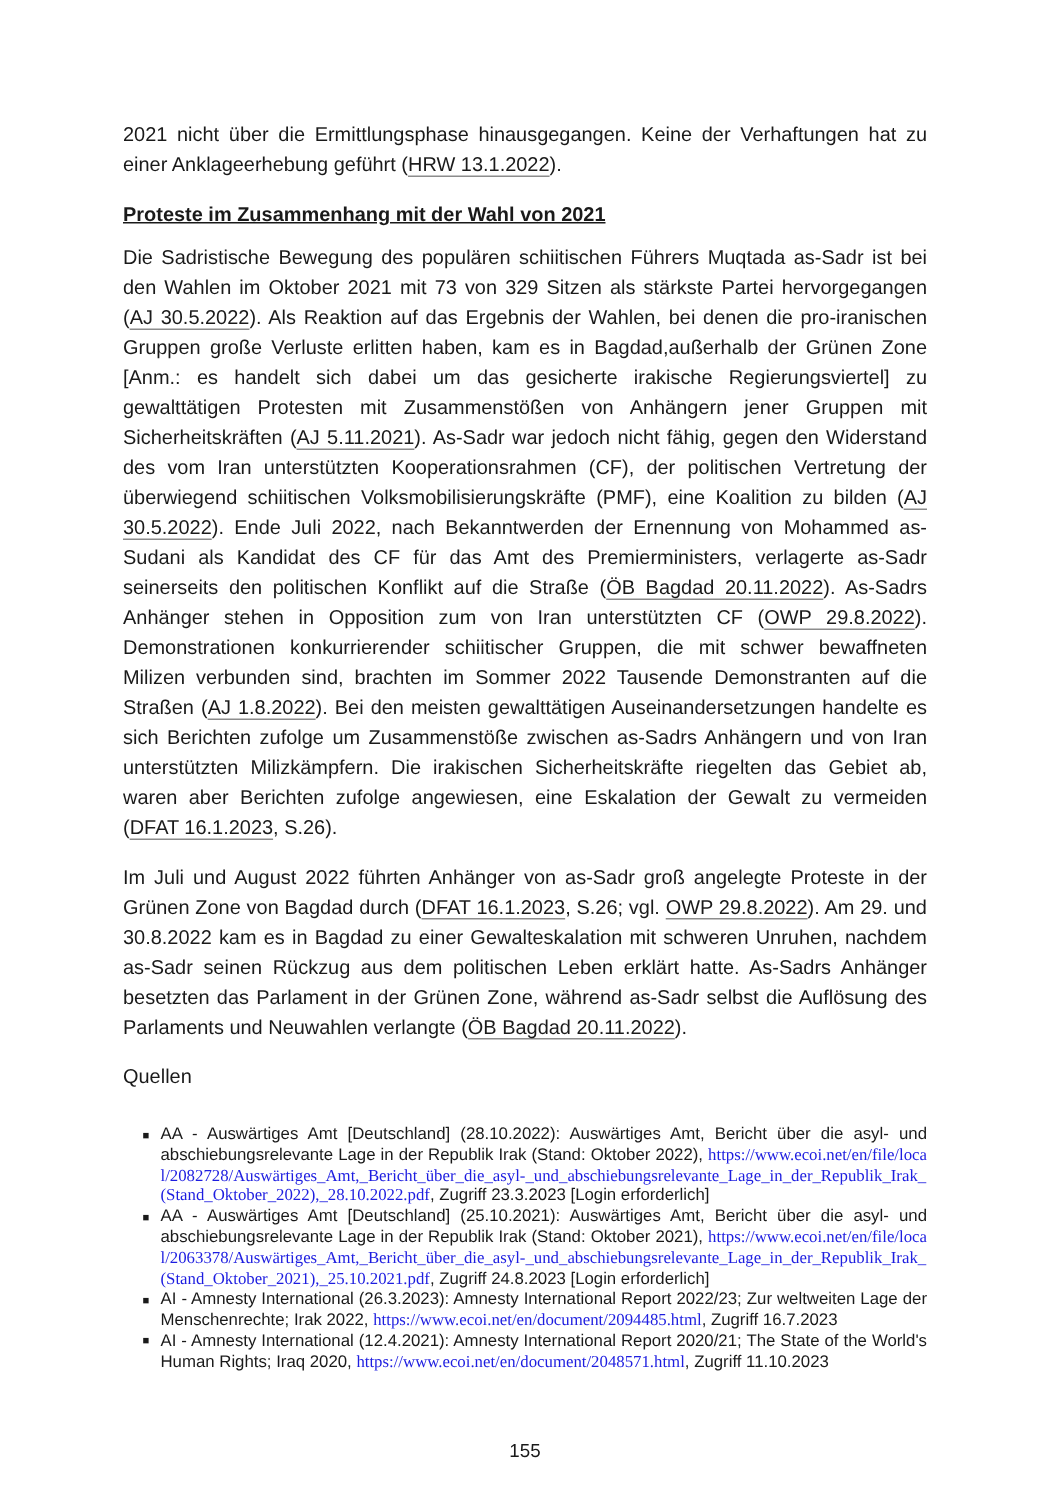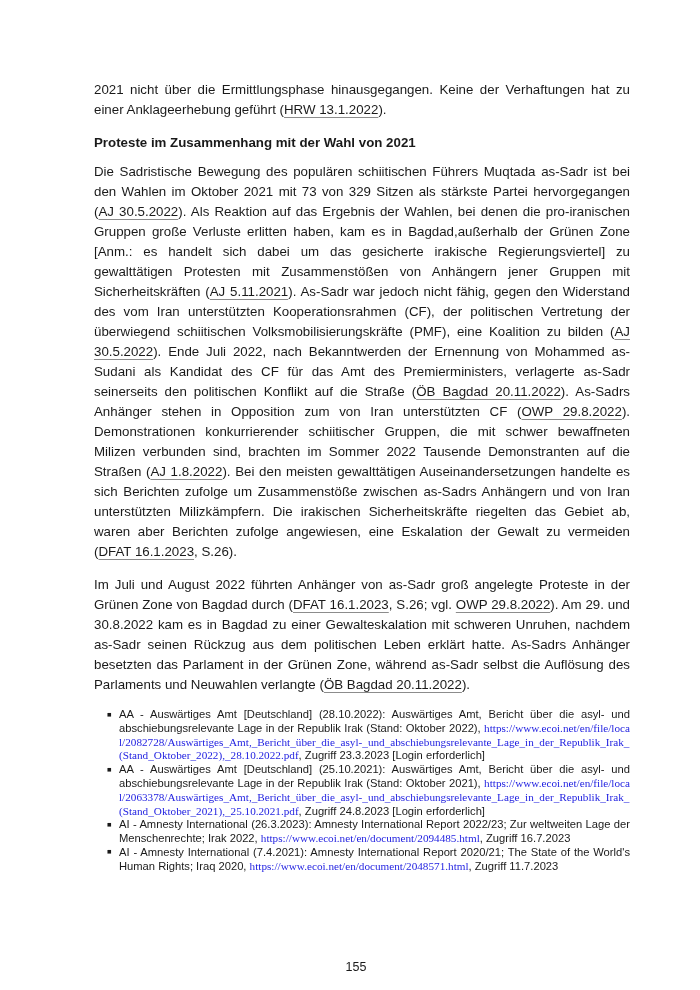--- a/index.html
+++ b/index.html
@@ -4,39 +4,40 @@
 <style>
   html, body { margin: 0; padding: 0; }
   body {
     width: 700px; height: 990px;
     background: #ffffff;
     font-family: "Liberation Sans", "DejaVu Sans", sans-serif;
     color: var(--text-color, #1a1a1a);
     position: relative;
     overflow: hidden;
   }
-  .page { position: absolute; inset: 0; margin-left: 12px; }
+  .page { position: absolute; inset: 0; }
   .content {
     position: absolute;
     left: 82px; top: 80px;
     width: 536px;
   }
   p.body {
     font-size: 13.3px;
     line-height: 20px;
     text-align: justify;
     margin: 0 0 13px 0;
     color: var(--text-color, #1a1a1a);
   }
   h2.heading {
     font-size: 13.3px;
     line-height: 20px;
     font-weight: bold;
     margin: 0 0 9px 0;
     color: var(--text-color, #1a1a1a);
+    text-decoration: underline;
   }
   p.quellen {
     font-size: 13.3px;
     line-height: 20px;
     margin: 2px 0 22px 0;
   }
   ul.sources {
     list-style: none;
     margin: 0;
     padding: 0 0 0 13px;
@@ -85,35 +86,36 @@
   <main class="content">
 
     <p class="body"><span class="seg-plain">2021 nicht über die Ermittlungsphase hinausgegangen. Keine der Verhaftungen hat zu einer Anklageerhebung geführt (</span><span class="seg-cite">HRW 13.1.2022</span><span class="seg-plain">).</span></p>
 
     <h2 class="heading">Proteste im Zusammenhang mit der Wahl von 2021</h2>
 
     <p class="body"><span class="seg-plain">Die Sadristische Bewegung des populären schiitischen Führers Muqtada as-Sadr ist bei den Wahlen im Oktober 2021 mit 73 von 329 Sitzen als stärkste Partei hervorgegangen (</span><span class="seg-cite">AJ 30.5.2022</span><span class="seg-plain">). Als Reaktion auf das Ergebnis der Wahlen, bei denen die pro-iranischen Gruppen große Verluste erlitten haben, kam es in Bagdad,außerhalb der Grünen Zone [Anm.: es handelt sich dabei um das gesicherte irakische Regierungsviertel] zu gewalttätigen Protesten mit Zusammenstößen von Anhängern jener Gruppen mit Sicherheitskräften (</span><span class="seg-cite">AJ 5.11.2021</span><span class="seg-plain">). As-Sadr war jedoch nicht fähig, gegen den Widerstand des vom Iran unterstützten Kooperationsrahmen (CF), der politischen Vertretung der überwiegend schiitischen Volksmobilisierungskräfte (PMF), eine Koalition zu bilden (</span><span class="seg-cite">AJ 30.5.2022</span><span class="seg-plain">). Ende Juli 2022, nach Bekanntwerden der Ernennung von Mohammed as-Sudani als Kandidat des CF für das Amt des Premierministers, verlagerte as-Sadr seinerseits den politischen Konflikt auf die Straße (</span><span class="seg-cite">ÖB Bagdad 20.11.2022</span><span class="seg-plain">). As-Sadrs Anhänger stehen in Opposition zum von Iran unterstützten CF (</span><span class="seg-cite">OWP 29.8.2022</span><span class="seg-plain">). Demonstrationen konkurrierender schiitischer Gruppen, die mit schwer bewaffneten Milizen verbunden sind, brachten im Sommer 2022 Tausende Demonstranten auf die Straßen (</span><span class="seg-cite">AJ 1.8.2022</span><span class="seg-plain">). Bei den meisten gewalttätigen Auseinandersetzungen handelte es sich Berichten zufolge um Zusammenstöße zwischen as-Sadrs Anhängern und von Iran unterstützten Milizkämpfern. Die irakischen Sicherheitskräfte riegelten das Gebiet ab, waren aber Berichten zufolge angewiesen, eine Eskalation der Gewalt zu vermeiden (</span><span class="seg-cite">DFAT 16.1.2023</span><span class="seg-plain">, S.26).</span></p>
 
     <p class="body"><span class="seg-plain">Im Juli und August 2022 führten Anhänger von as-Sadr groß angelegte Proteste in der Grünen Zone von Bagdad durch (</span><span class="seg-cite">DFAT 16.1.2023</span><span class="seg-plain">, S.26; vgl. </span><span class="seg-cite">OWP 29.8.2022</span><span class="seg-plain">). Am 29. und 30.8.2022 kam es in Bagdad zu einer Gewalteskalation mit schweren Unruhen, nachdem as-Sadr seinen Rückzug aus dem politischen Leben erklärt hatte. As-Sadrs Anhänger besetzten das Parlament in der Grünen Zone, während as-Sadr selbst die Auflösung des Parlaments und Neuwahlen verlangte (</span><span class="seg-cite">ÖB Bagdad 20.11.2022</span><span class="seg-plain">).</span></p>
 
+    <p class="quellen">Quellen</p>
 
     <ul class="sources">
       <li>
         <span class="bullet">■</span>
         <span class="src-text"><span class="seg-plain">AA - Auswärtiges Amt [Deutschland] (28.10.2022): Auswärtiges Amt, Bericht über die asyl- und abschiebungsrelevante Lage in der Republik Irak (Stand: Oktober 2022), </span><span class="seg-link">https://www.ecoi.net/en/file/local/2082728/Auswärtiges_Amt,_Bericht_über_die_asyl-_und_abschiebungsrelevante_Lage_in_der_Republik_Irak_(Stand_Oktober_2022),_28.10.2022.pdf</span><span class="seg-plain">, Zugriff 23.3.2023 [Login erforderlich]</span></span>
       </li>
       <li>
         <span class="bullet">■</span>
         <span class="src-text"><span class="seg-plain">AA - Auswärtiges Amt [Deutschland] (25.10.2021): Auswärtiges Amt, Bericht über die asyl- und abschiebungsrelevante Lage in der Republik Irak (Stand: Oktober 2021), </span><span class="seg-link">https://www.ecoi.net/en/file/local/2063378/Auswärtiges_Amt,_Bericht_über_die_asyl-_und_abschiebungsrelevante_Lage_in_der_Republik_Irak_(Stand_Oktober_2021),_25.10.2021.pdf</span><span class="seg-plain">, Zugriff 24.8.2023 [Login erforderlich]</span></span>
       </li>
       <li>
         <span class="bullet">■</span>
         <span class="src-text"><span class="seg-plain">AI - Amnesty International (26.3.2023): Amnesty International Report 2022/23; Zur weltweiten Lage der Menschenrechte; Irak 2022, </span><span class="seg-link">https://www.ecoi.net/en/document/2094485.html</span><span class="seg-plain">, Zugriff 16.7.2023</span></span>
       </li>
       <li>
         <span class="bullet">■</span>
-        <span class="src-text"><span class="seg-plain">AI - Amnesty International (7.4.2021): Amnesty International Report 2020/21; The State of the World's Human Rights; Iraq 2020, </span><span class="seg-link">https://www.ecoi.net/en/document/2048571.html</span><span class="seg-plain">, Zugriff 11.7.2023</span></span>
+        <span class="src-text"><span class="seg-plain">AI - Amnesty International (12.4.2021): Amnesty International Report 2020/21; The State of the World's Human Rights; Iraq 2020, </span><span class="seg-link">https://www.ecoi.net/en/document/2048571.html</span><span class="seg-plain">, Zugriff 11.10.2023</span></span>
       </li>
     </ul>
   </main>
 
   <div class="footer">155</div>
 </div>
 
 </body></html>

